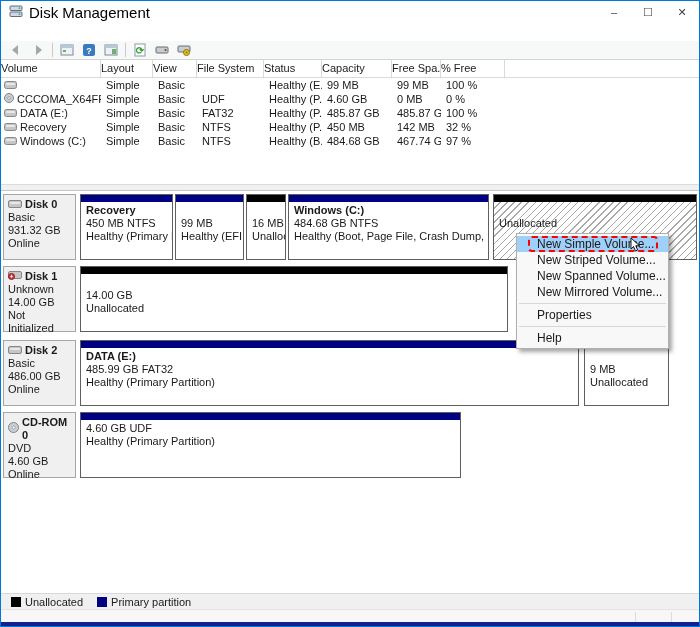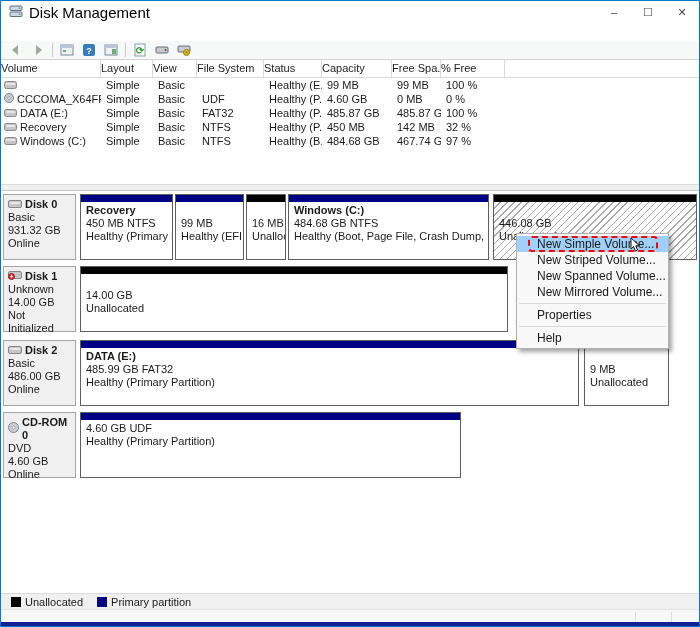--- a/index.html
+++ b/index.html
@@ -300,21 +300,20 @@
           <div class="part-body">
             <div class="pt-name">Windows (C:)</div>
             <div class="pt-line">484.68 GB NTFS</div>
             <div class="pt-line">Healthy (Boot, Page File, Crash Dump, Primary Partition)</div>
           </div>
         </div>
         <div class="part hatched" style="left:413px;width:204px">
           <div class="part-bar bar-black"></div>
           <div class="part-body">
             <div class="pt-name"></div>
-            <div class="pt-line">446.08 GB</div>
             <div class="pt-line">Unallocated</div>
           </div>
         </div>
       </div>
     </div>
 
     <div class="disk-row" style="top:75px">
       <div class="disk-label">
         <div class="dname">
             <span><svg width="14" height="9" viewBox="0 0 14 9">

